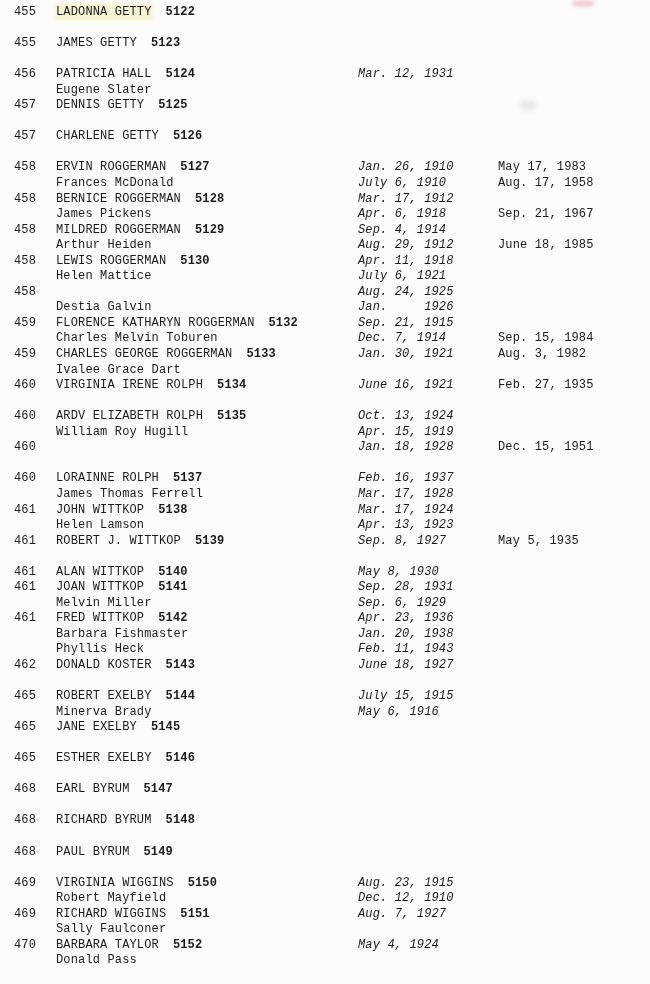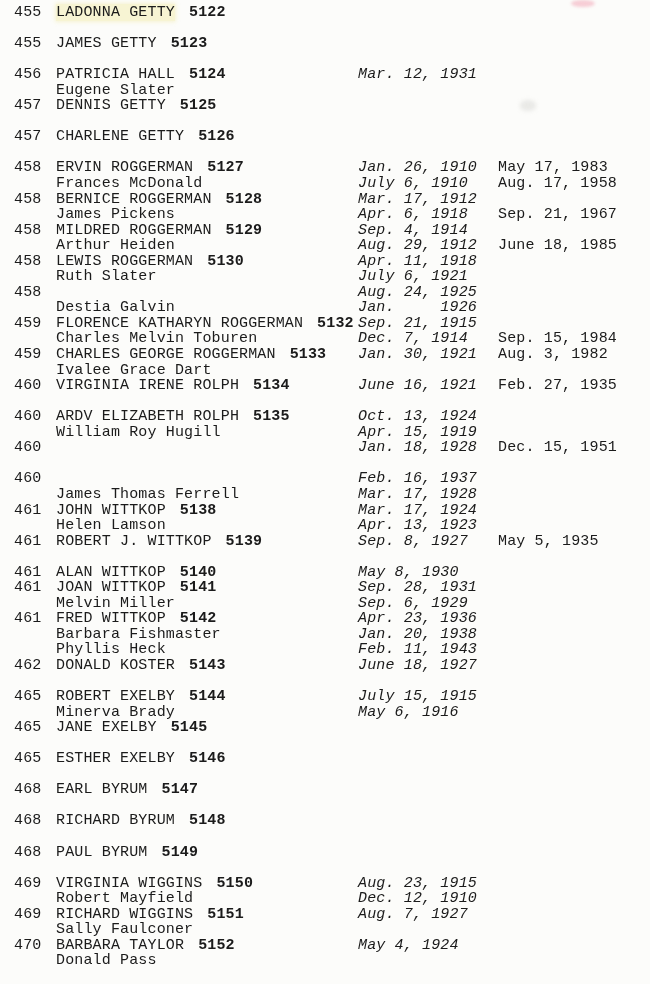--- a/index.html
+++ b/index.html
@@ -8,21 +8,21 @@
     background: #e8e8e6;
   }
   .page {
     position: relative;
     width: 650px;
     height: 984px;
     margin: 0 auto;
     background: var(--paper, #fcfcfa);
     overflow: hidden;
     font-family: "Liberation Mono", "DejaVu Sans Mono", monospace;
-    font-size: 15px;
+    font-size: 12px;
     line-height: 15.55px;
     letter-spacing: 0.15px;
     color: var(--ink, #1b1b1b);
   }
   .record-list {
     position: absolute;
     top: 5px;
     left: 0;
     right: 0;
   }
@@ -86,32 +86,32 @@
       <div class="row"><span class="namegrp"><span class="">Eugene Slater</span></span></div>
       <div class="row"><span class="ref">457</span><span class="namegrp"><span class="">DENNIS GETTY</span><span class="pid">5125</span></span></div>
       <div class="row gap"><span class="ref">457</span><span class="namegrp"><span class="">CHARLENE GETTY</span><span class="pid">5126</span></span></div>
       <div class="row gap"><span class="ref">458</span><span class="namegrp"><span class="">ERVIN ROGGERMAN</span><span class="pid">5127</span></span><span class="birth">Jan. 26, 1910</span><span class="death">May 17, 1983</span></div>
       <div class="row"><span class="namegrp"><span class="">Frances McDonald</span></span><span class="birth">July 6, 1910</span><span class="death">Aug. 17, 1958</span></div>
       <div class="row"><span class="ref">458</span><span class="namegrp"><span class="">BERNICE ROGGERMAN</span><span class="pid">5128</span></span><span class="birth">Mar. 17, 1912</span></div>
       <div class="row"><span class="namegrp"><span class="">James Pickens</span></span><span class="birth">Apr. 6, 1918</span><span class="death">Sep. 21, 1967</span></div>
       <div class="row"><span class="ref">458</span><span class="namegrp"><span class="">MILDRED ROGGERMAN</span><span class="pid">5129</span></span><span class="birth">Sep. 4, 1914</span></div>
       <div class="row"><span class="namegrp"><span class="">Arthur Heiden</span></span><span class="birth">Aug. 29, 1912</span><span class="death">June 18, 1985</span></div>
       <div class="row"><span class="ref">458</span><span class="namegrp"><span class="">LEWIS ROGGERMAN</span><span class="pid">5130</span></span><span class="birth">Apr. 11, 1918</span></div>
-      <div class="row"><span class="namegrp"><span class="">Ruth Slater</span></span><span class="birth">July 6, 1921</span></div>
+      <div class="row"><span class="namegrp"><span class="">Helen Mattice</span></span><span class="birth">July 6, 1921</span></div>
       <div class="row"><span class="ref">458</span><span class="birth">Aug. 24, 1925</span></div>
       <div class="row"><span class="namegrp"><span class="">Destia Galvin</span></span><span class="birth">Jan.     1926</span></div>
       <div class="row"><span class="ref">459</span><span class="namegrp"><span class="">FLORENCE KATHARYN ROGGERMAN</span><span class="pid">5132</span></span><span class="birth">Sep. 21, 1915</span></div>
       <div class="row"><span class="namegrp"><span class="">Charles Melvin Toburen</span></span><span class="birth">Dec. 7, 1914</span><span class="death">Sep. 15, 1984</span></div>
       <div class="row"><span class="ref">459</span><span class="namegrp"><span class="">CHARLES GEORGE ROGGERMAN</span><span class="pid">5133</span></span><span class="birth">Jan. 30, 1921</span><span class="death">Aug. 3, 1982</span></div>
       <div class="row"><span class="namegrp"><span class="">Ivalee Grace Dart</span></span></div>
       <div class="row"><span class="ref">460</span><span class="namegrp"><span class="">VIRGINIA IRENE ROLPH</span><span class="pid">5134</span></span><span class="birth">June 16, 1921</span><span class="death">Feb. 27, 1935</span></div>
       <div class="row gap"><span class="ref">460</span><span class="namegrp"><span class="">ARDV ELIZABETH ROLPH</span><span class="pid">5135</span></span><span class="birth">Oct. 13, 1924</span></div>
       <div class="row"><span class="namegrp"><span class="">William Roy Hugill</span></span><span class="birth">Apr. 15, 1919</span></div>
       <div class="row"><span class="ref">460</span><span class="birth">Jan. 18, 1928</span><span class="death">Dec. 15, 1951</span></div>
-      <div class="row gap"><span class="ref">460</span><span class="birth">Feb. 16, 1937</span></div>
+      <div class="row gap"><span class="ref">460</span><span class="namegrp"><span class="">LORAINNE ROLPH</span><span class="pid">5137</span></span><span class="birth">Feb. 16, 1937</span></div>
       <div class="row"><span class="namegrp"><span class="">James Thomas Ferrell</span></span><span class="birth">Mar. 17, 1928</span></div>
       <div class="row"><span class="ref">461</span><span class="namegrp"><span class="">JOHN WITTKOP</span><span class="pid">5138</span></span><span class="birth">Mar. 17, 1924</span></div>
       <div class="row"><span class="namegrp"><span class="">Helen Lamson</span></span><span class="birth">Apr. 13, 1923</span></div>
       <div class="row"><span class="ref">461</span><span class="namegrp"><span class="">ROBERT J. WITTKOP</span><span class="pid">5139</span></span><span class="birth">Sep. 8, 1927</span><span class="death">May 5, 1935</span></div>
       <div class="row gap"><span class="ref">461</span><span class="namegrp"><span class="">ALAN WITTKOP</span><span class="pid">5140</span></span><span class="birth">May 8, 1930</span></div>
       <div class="row"><span class="ref">461</span><span class="namegrp"><span class="">JOAN WITTKOP</span><span class="pid">5141</span></span><span class="birth">Sep. 28, 1931</span></div>
       <div class="row"><span class="namegrp"><span class="">Melvin Miller</span></span><span class="birth">Sep. 6, 1929</span></div>
       <div class="row"><span class="ref">461</span><span class="namegrp"><span class="">FRED WITTKOP</span><span class="pid">5142</span></span><span class="birth">Apr. 23, 1936</span></div>
       <div class="row"><span class="namegrp"><span class="">Barbara Fishmaster</span></span><span class="birth">Jan. 20, 1938</span></div>
       <div class="row"><span class="namegrp"><span class="">Phyllis Heck</span></span><span class="birth">Feb. 11, 1943</span></div>

